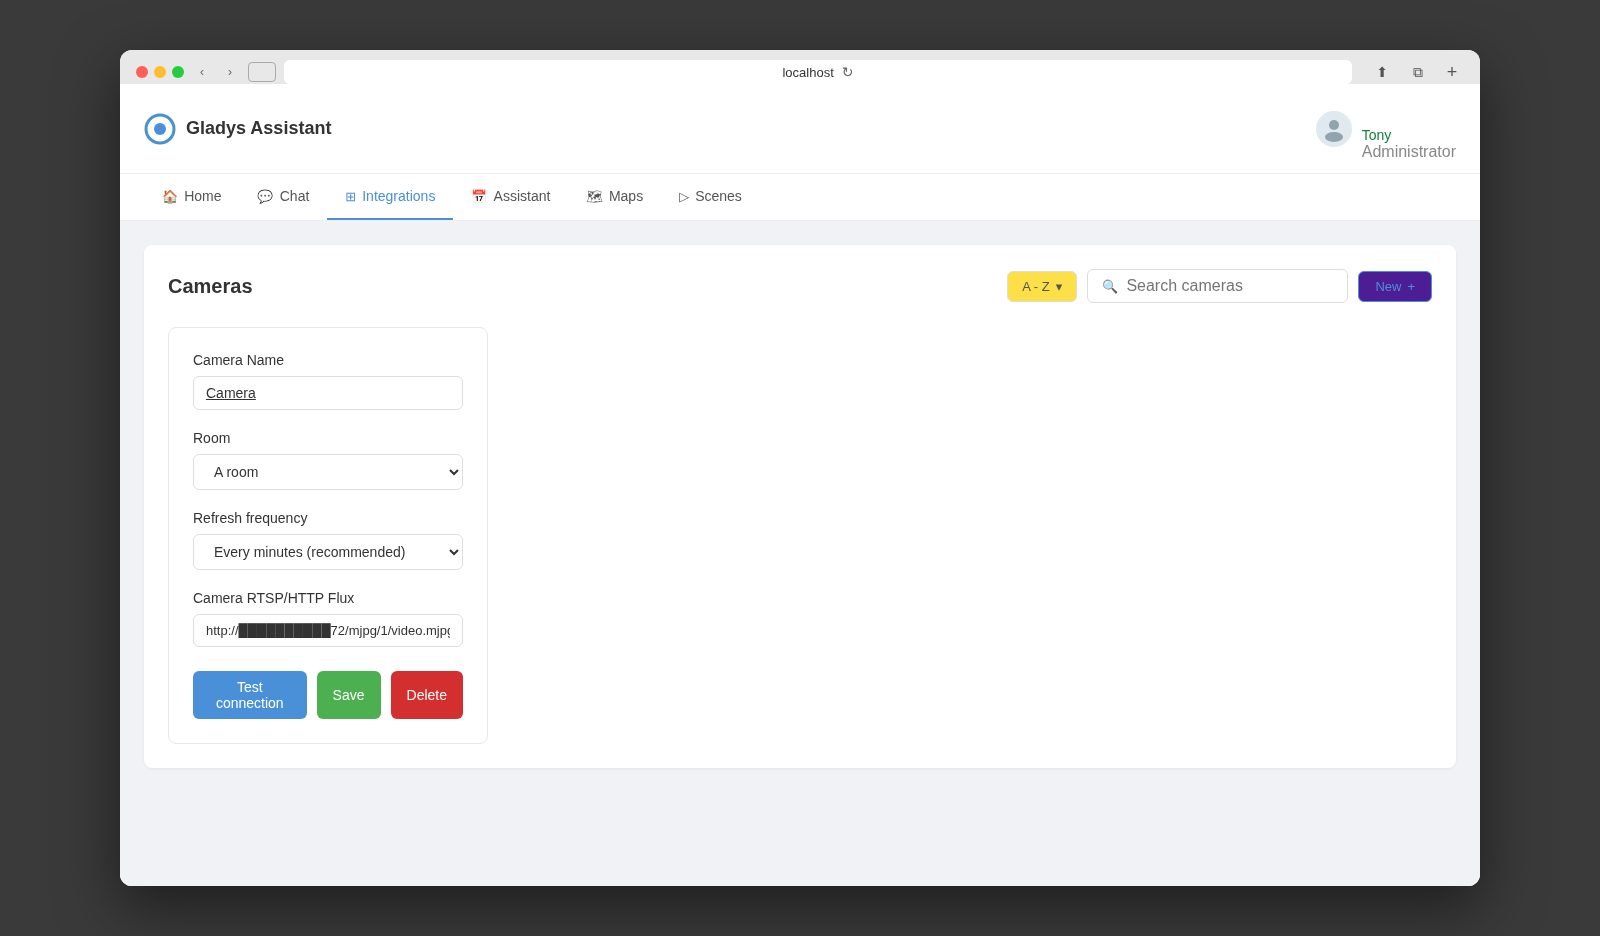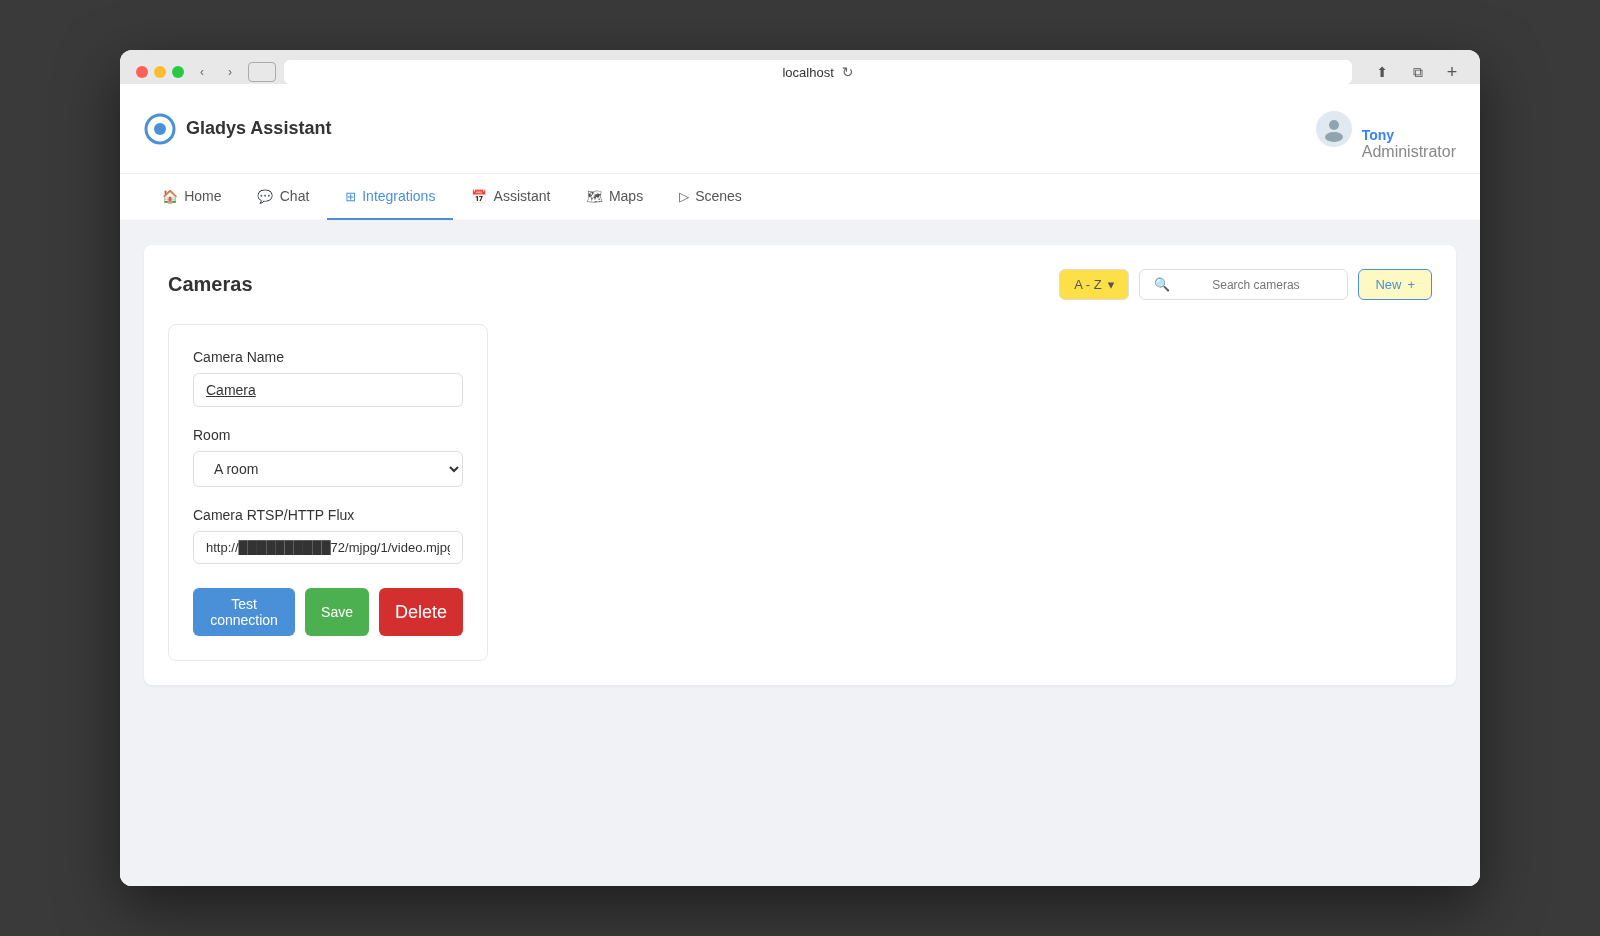--- a/index.html
+++ b/index.html
@@ -179,22 +179,22 @@
       font-size: 18px;
     }
 
     .user-details {
       display: flex;
       flex-direction: column;
     }
 
     .user-name {
       font-size: 14px;
-      font-weight: 700;
-      color: #3b82f6;
+      font-weight: 400;
+      color: #15803d;
       margin-top: 31px;
     }
 
     .user-role {
       font-size: 16px;
       color: #888;
     }
 
     
     .app-nav {
@@ -284,35 +284,34 @@
     }
 
     .search-icon-el {
       color: #aaa;
       font-size: 13px;
     }
 
     .search-input {
       border: none;
       outline: none;
-      font-size: 12px;
+      font-size: 16px;
       color: #333;
       background: transparent;
       width: 100%;
-      text-align: center;
     }
 
     .new-btn {
       display: flex;
       align-items: center;
       gap: 6px;
       padding: 7px 16px;
       border: 1px solid #4a90d9;
       border-radius: 6px;
-      background: #fef9c3;
+      background: #4c1d95;
       font-size: 13px;
       color: #4a90d9;
       cursor: pointer;
       font-weight: 500;
     }
 
     
     .camera-form-card {
       background: white;
       border: 1px solid #e8e8e8;
@@ -398,21 +397,21 @@
       cursor: pointer;
       font-weight: 500;
     }
 
     .btn-delete {
       padding: 8px 16px;
       background: #d32f2f;
       color: white;
       border: none;
       border-radius: 6px;
-      font-size: 18px;
+      font-size: 14px;
       cursor: pointer;
       font-weight: 500;
     }
   </style>
 </head>
 <body>
 
 <div class="browser-window">
 
   <div class="browser-chrome">
@@ -519,20 +518,29 @@
           <div class="form-group">
             <label class="form-label">Room</label>
             <select class="form-select">
               <option>A room</option>
               <option>Living room</option>
               <option>Bedroom</option>
               <option>Kitchen</option>
             </select>
           </div>
 
+          <div class="form-group">
+            <label class="form-label">Refresh frequency</label>
+            <select class="form-select">
+              <option>Every minutes (recommended)</option>
+              <option>Every 5 minutes</option>
+              <option>Every 10 minutes</option>
+              <option>Every 30 minutes</option>
+            </select>
+          </div>
 
           <div class="form-group">
             <label class="form-label">Camera RTSP/HTTP Flux</label>
             <input class="flux-input" type="text" value="http://██████████72/mjpg/1/video.mjpg?ti" style="">
           </div>
 
           <div class="form-actions">
             <button class="btn-test">Test connection</button>
             <button class="btn-save">Save</button>
             <button class="btn-delete">Delete</button>

